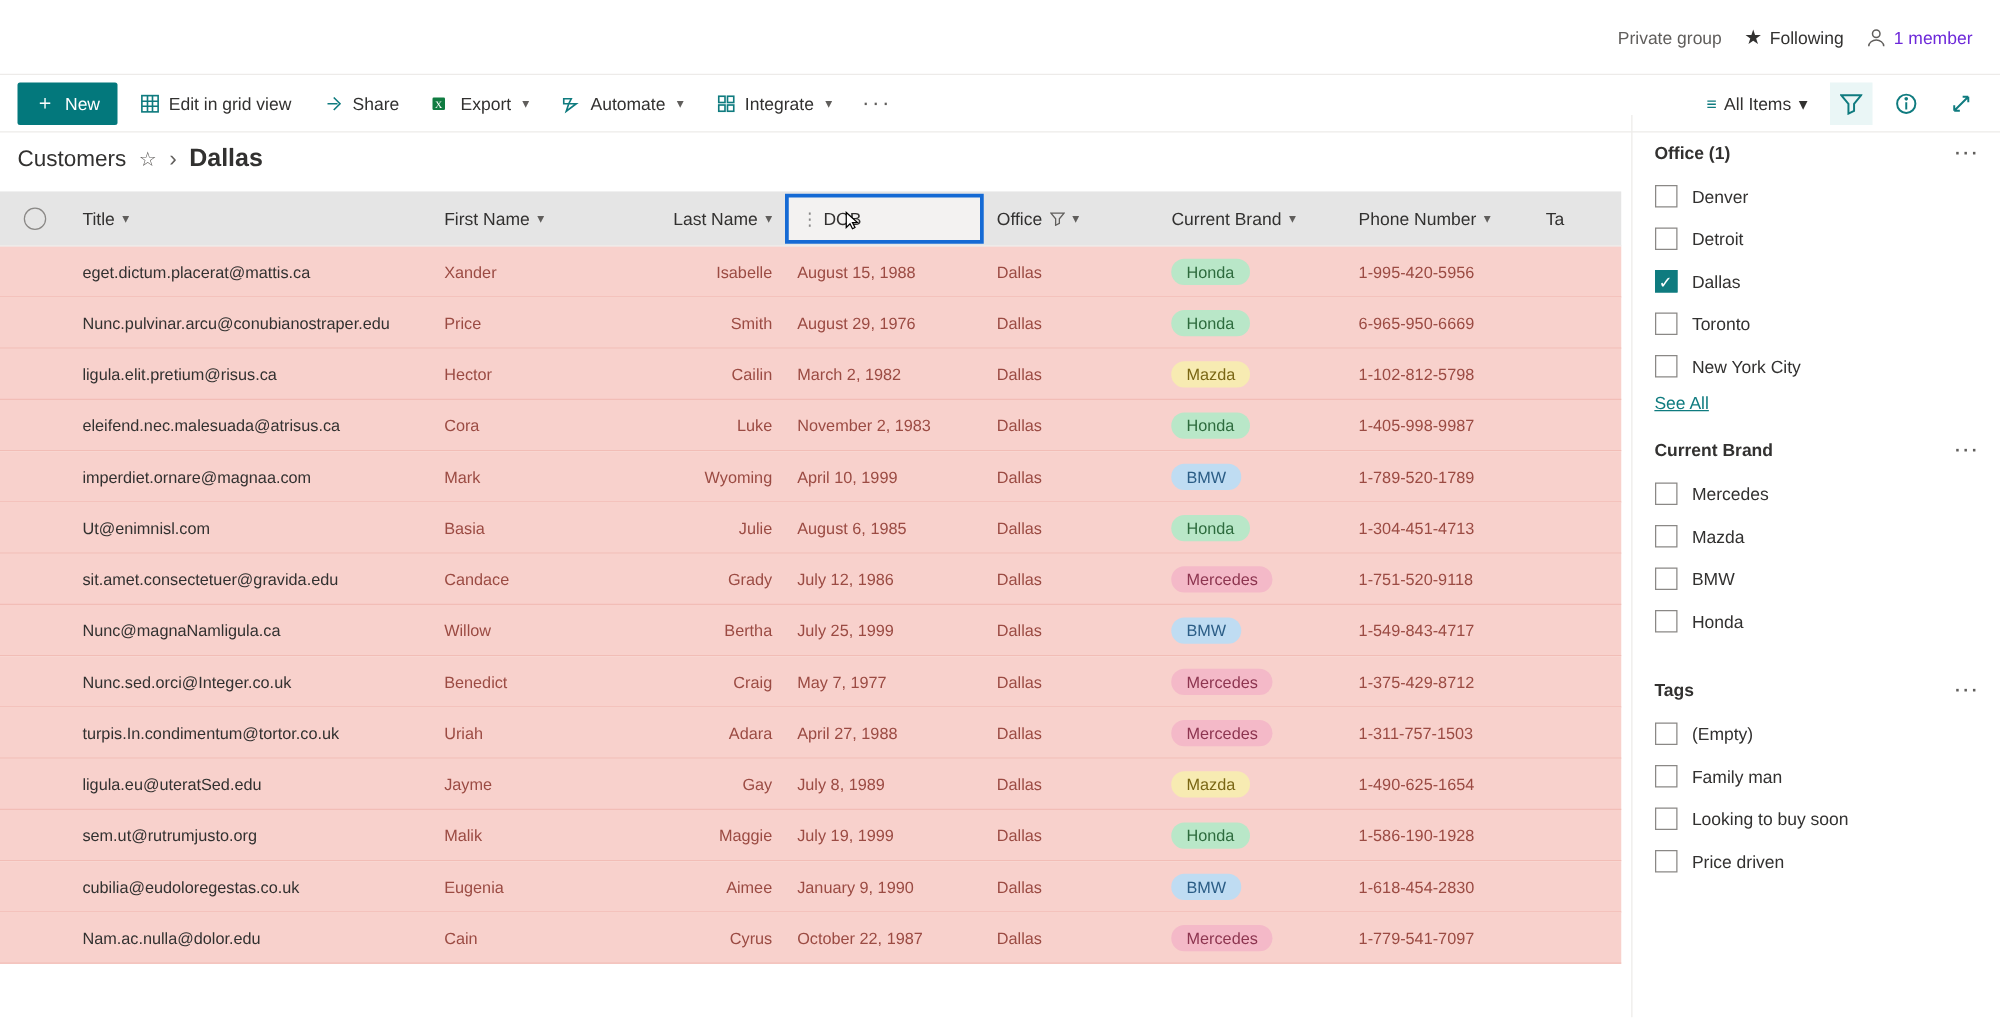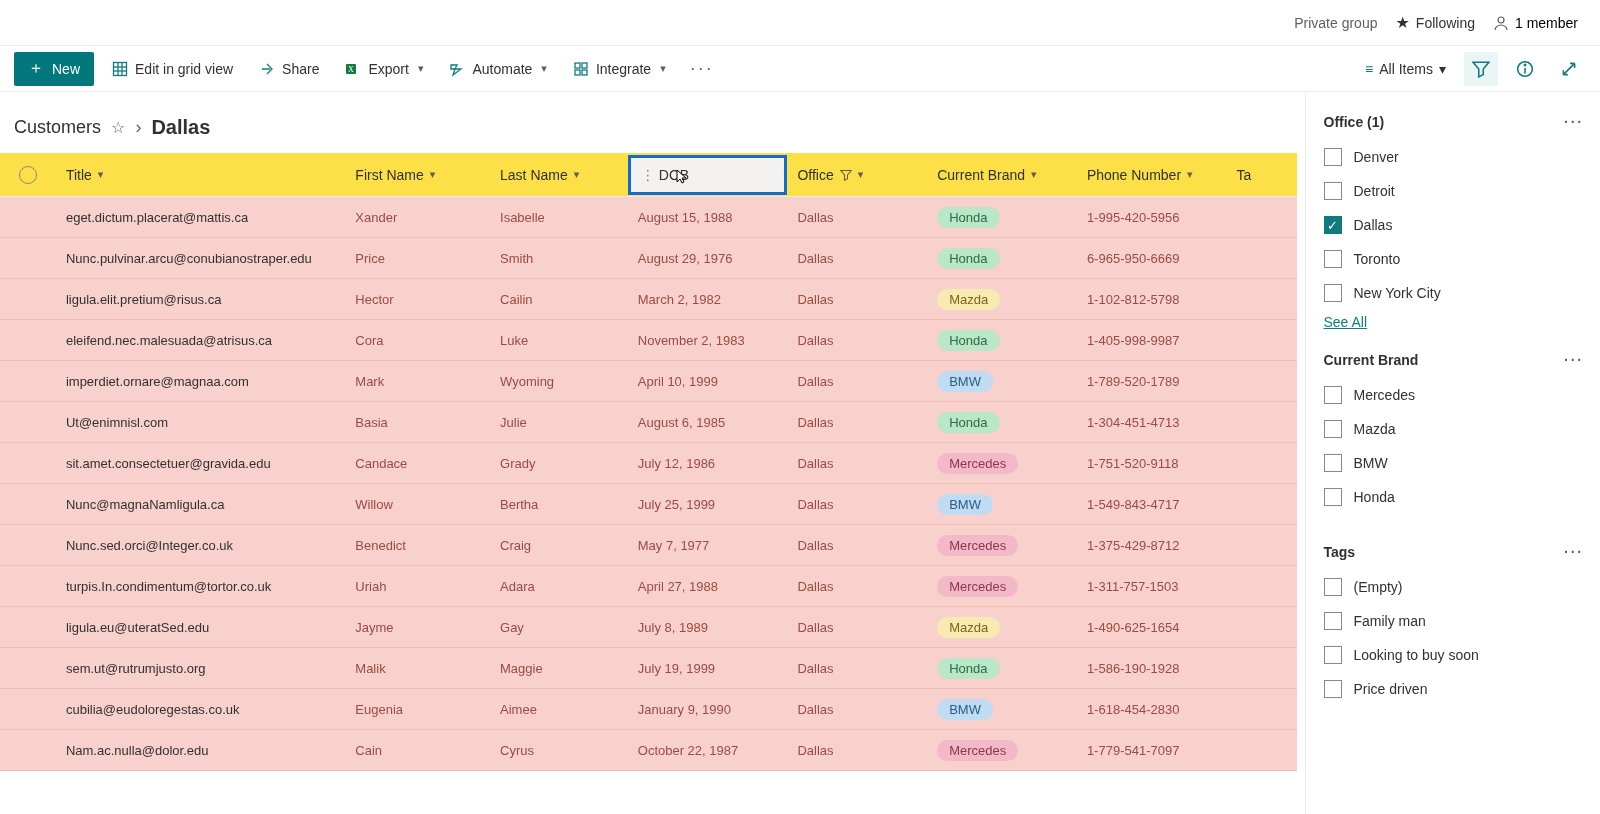--- a/index.html
+++ b/index.html
@@ -8,31 +8,31 @@
     font-size: 14px;
     color: #323130;
     background: #fff;
     width: 1600px;
     height: 814px;
     overflow: hidden;
     position: relative;
   }
   
   .infobar {
-    height: 46px;
+    height: 60px;
     display: flex;
     justify-content: flex-end;
     align-items: center;
     gap: 18px;
     padding-right: 22px;
     border-bottom: 1px solid #edebe9;
   }
   .infobar .pg { color: #605e5c; }
   .infobar .following { display:flex; align-items:center; gap:6px; color:#323130; }
-  .infobar .members { display:flex; align-items:center; gap:6px; color:#000000; }
+  .infobar .members { display:flex; align-items:center; gap:6px; color:#6d28d9; }
   .star-icon { color:#323130; font-size:16px; }
   .person-icon-svg { width:16px; height:16px; }
 
   
   .cmdbar {
     height: 46px;
     display: flex;
     align-items: center;
     padding: 0 14px;
     border-bottom: 1px solid #edebe9;
@@ -103,30 +103,30 @@
   .sp-table {
     flex:1 1 auto;
     overflow:auto;
     padding-right:8px;
   }
   .col-header-row {
     display:flex;
     align-items:center;
     height:44px;
     border-bottom:1px solid #edebe9;
-    background:#fde047;
+    background:#e5e5e5;
     position:sticky;
     top:0;
     z-index:2;
   }
   .cell { padding: 0 10px; display:flex; align-items:center; }
   .c-sel { width:56px; justify-content:center;}
   .c-title { width:290px; }
   .c-fn { width:145px;text-align:center; }
-  .c-ln { width:138px; }
+  .c-ln { width:138px;justify-content:flex-end; }
   .c-dob { width:160px; }
   .c-office { width:140px; }
   .c-brand { width:150px; }
   .c-phone { width:150px; }
   .c-tags { width:70px; }
 
   .hdr-label { color:#323130; font-size:14px; display:flex; align-items:center; gap:6px;}
   .hdr-chev { color:#605e5c; font-size:11px; }
   .funnel-small { width:12px; height:12px; color:#605e5c;}
   .hdr-dob-wrap {

